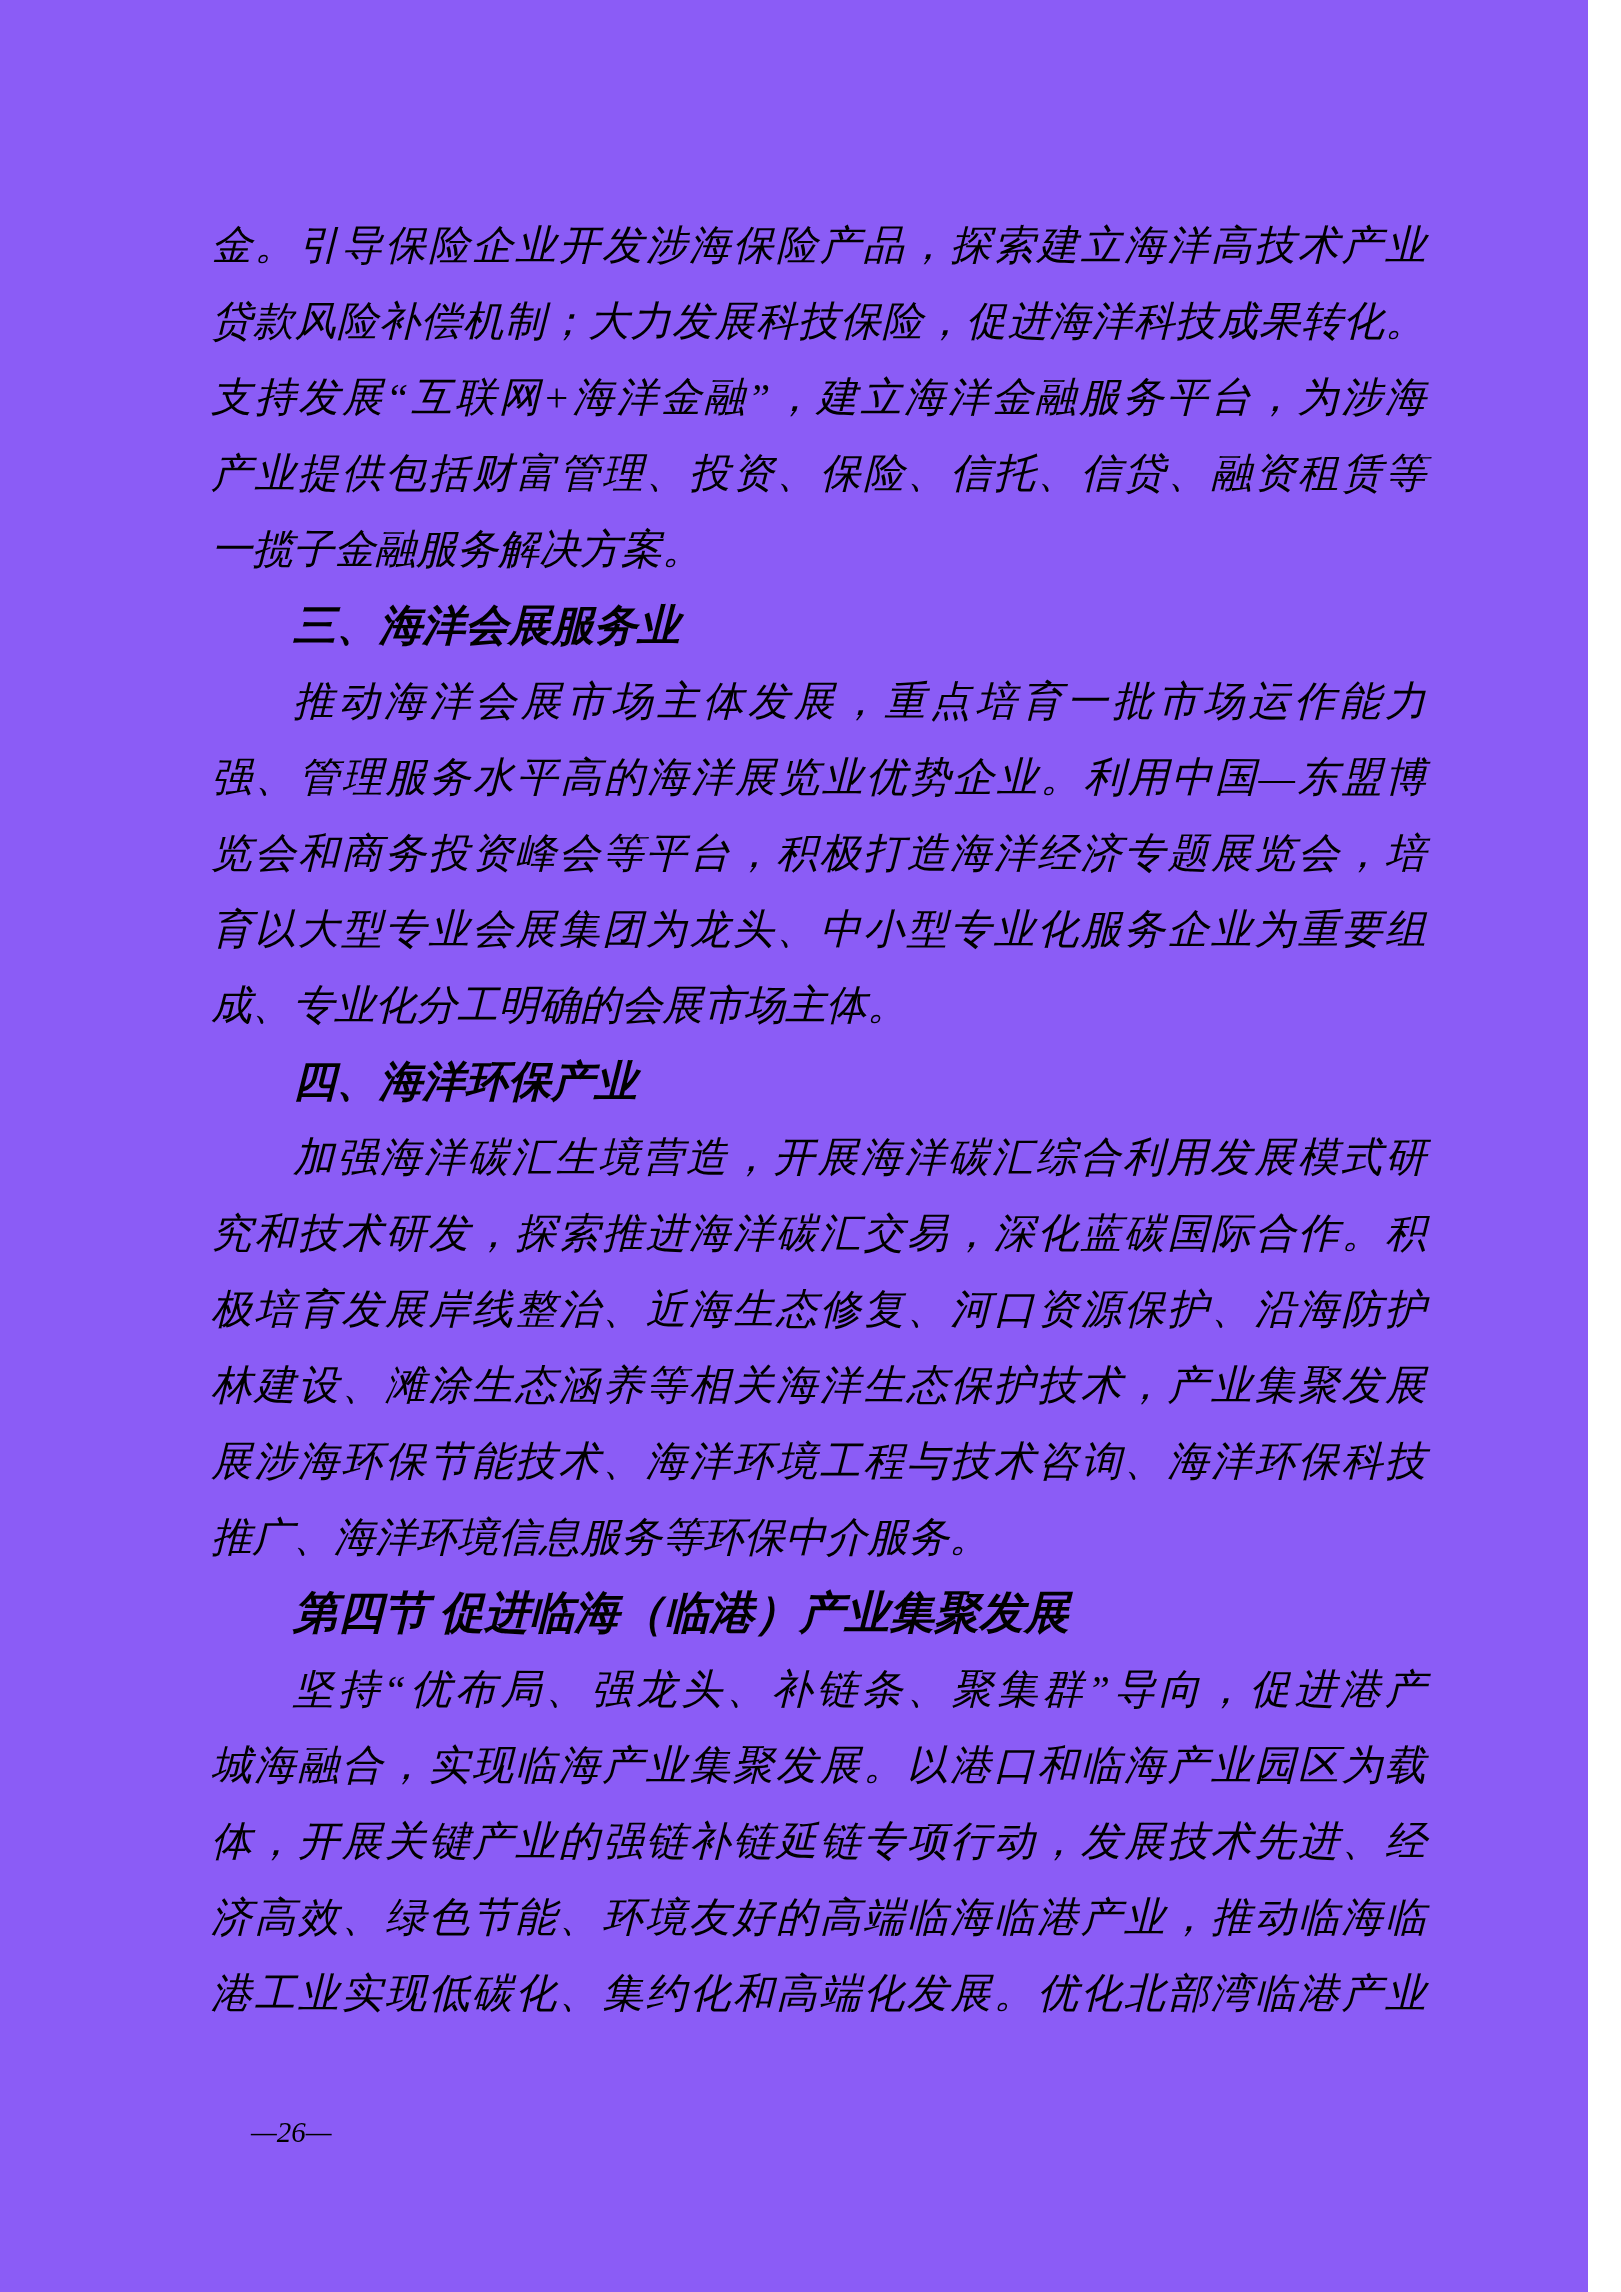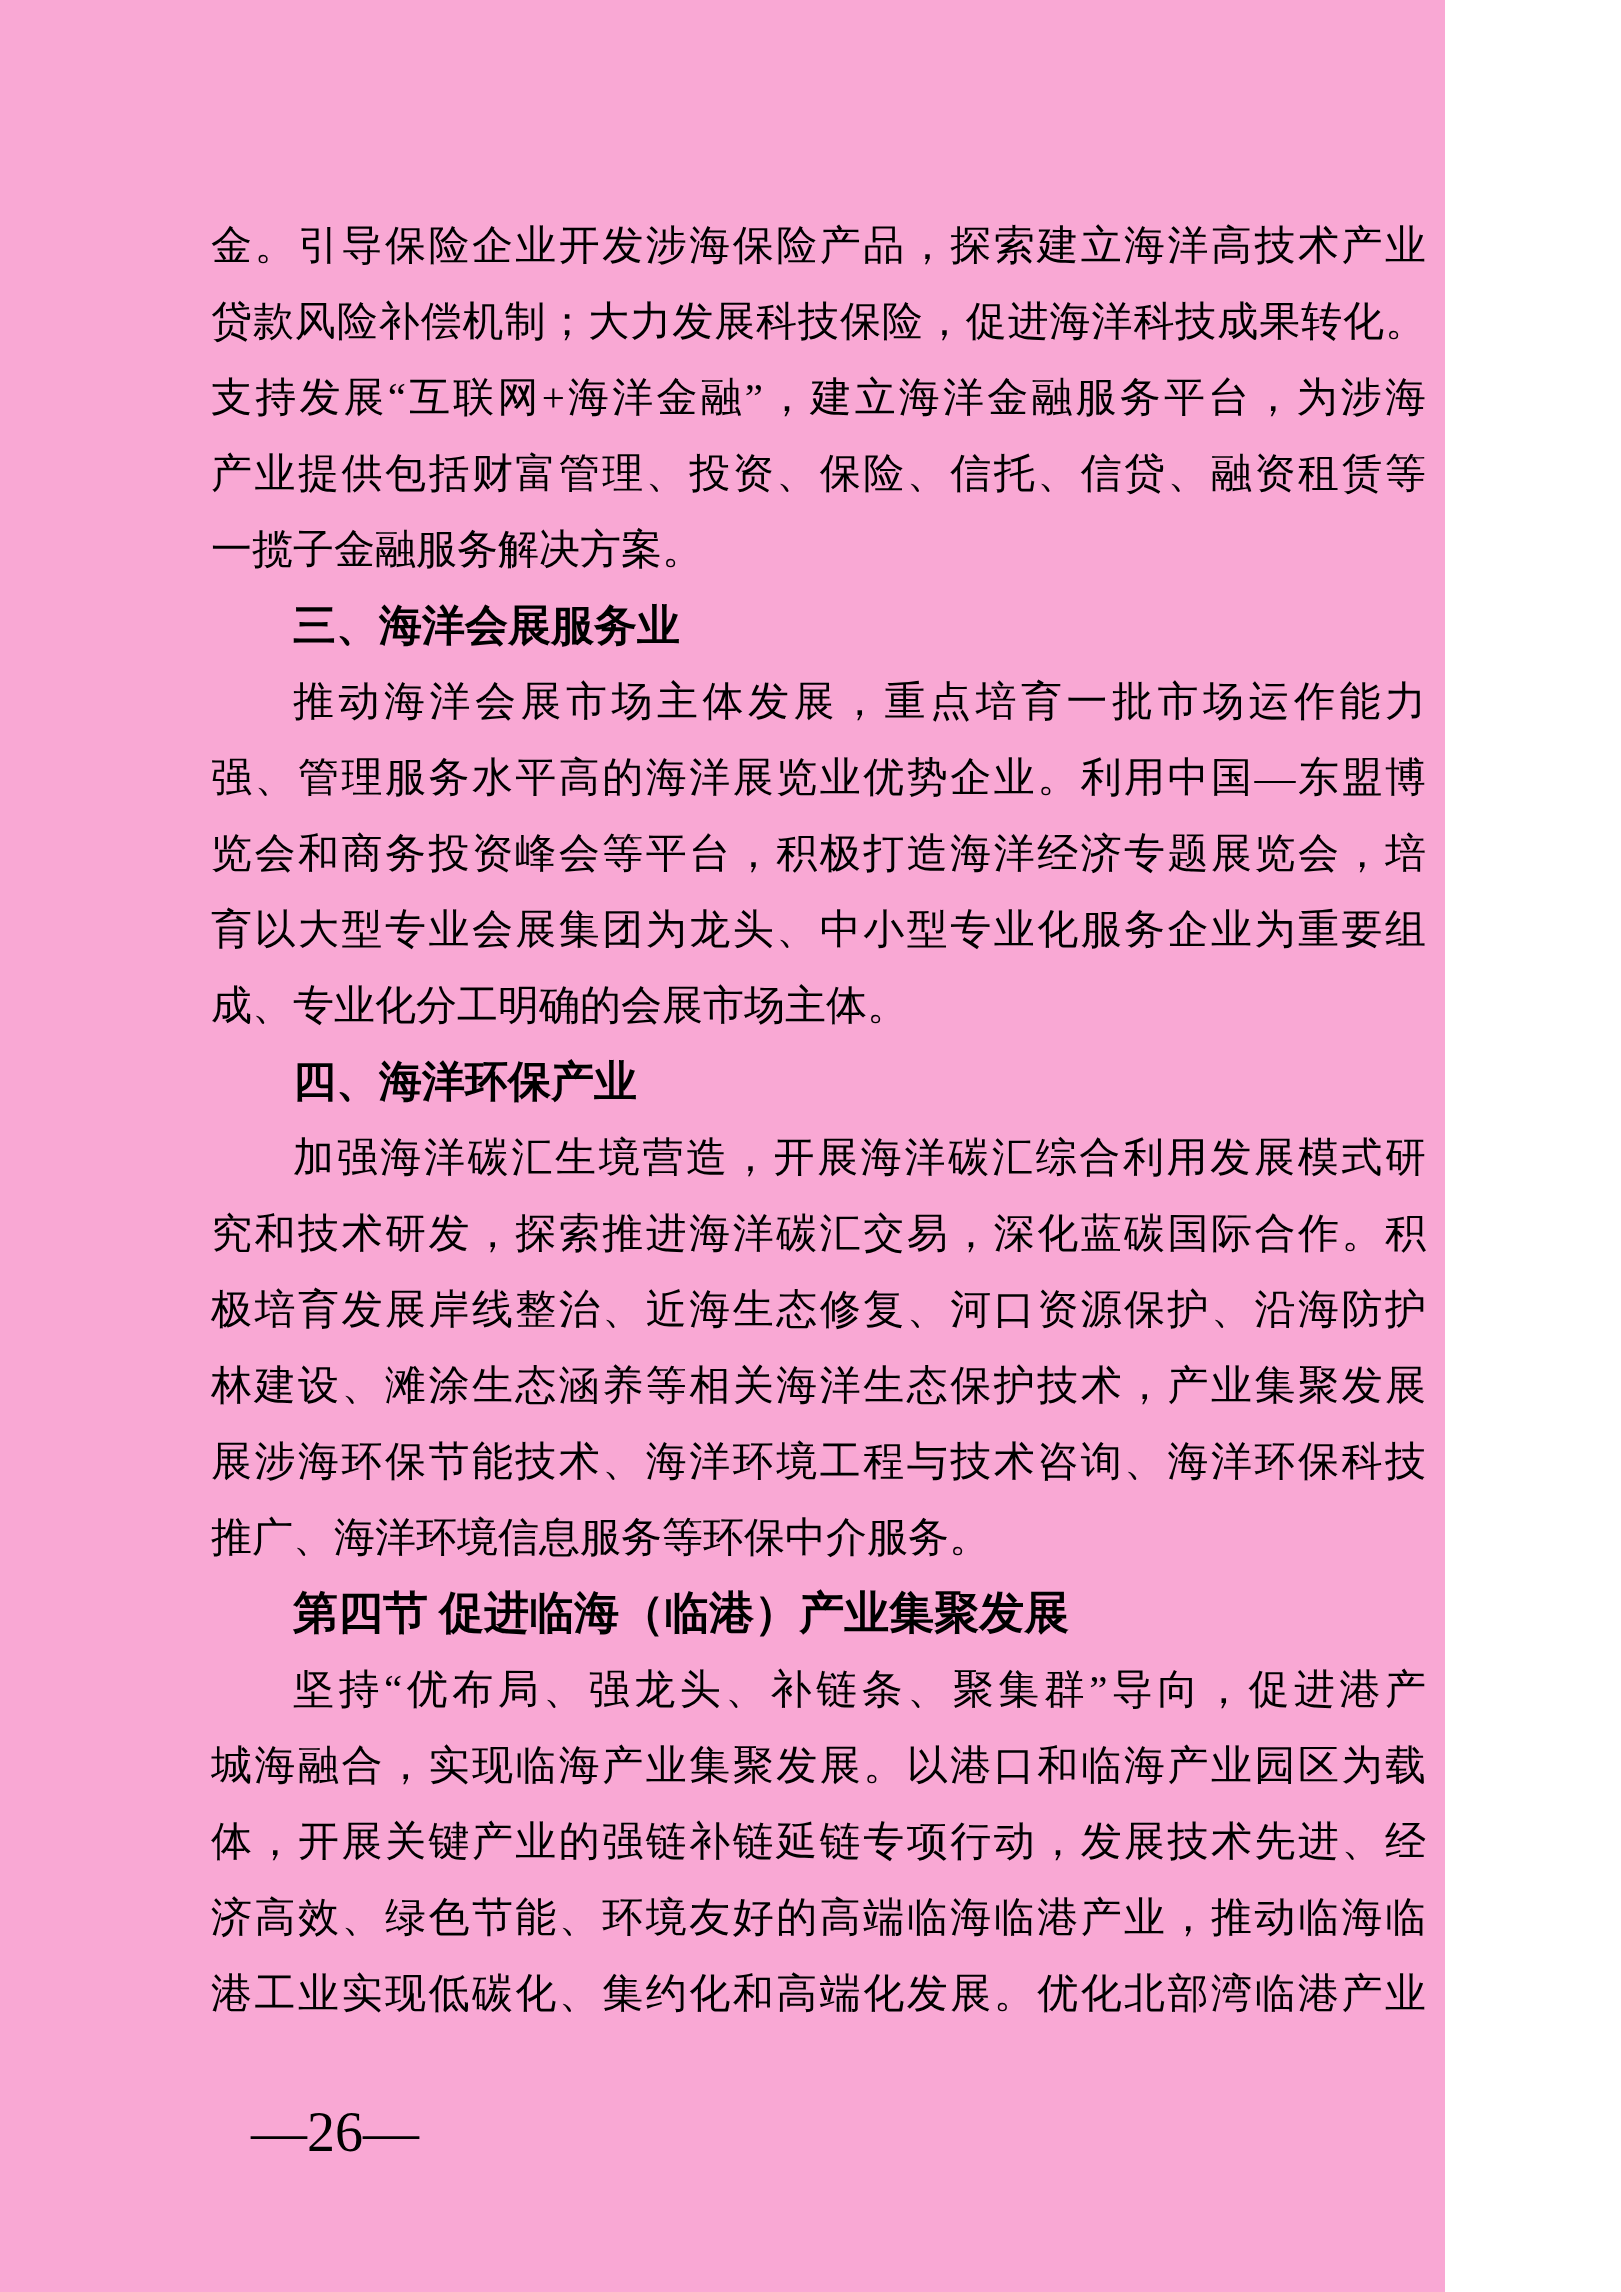--- a/index.html
+++ b/index.html
@@ -2,25 +2,26 @@
 <html lang="zh"><head>
 <meta charset="utf-8">
 <style>
   html, body {
     margin: 0;
     padding: 0;
     background: #ffffff;
   }
   .page {
     position: relative;
-    width: 1445px;
+    width: 1588px;
     height: 2293px;
-    background: #f9a8d4;
+    background: #8b5cf6;
     overflow: hidden;
     color: #000000;
+    font-style: italic;
   }
   .text-block {
     position: absolute;
     left: 211px;
     top: 207px;
     width: 1215px;
   }
   .ln {
     height: 76px;
     line-height: 76px;
@@ -52,21 +53,21 @@
     font-size: 45px;
     text-align: left;
     text-align-last: left;
   }
   .page-footer {
     position: absolute;
     left: 251px;
     top: 2094px;
     height: 76px;
     line-height: 76px;
-    font-size: 56px;
+    font-size: 29px;
     font-family: "Liberation Serif", "DejaVu Serif", serif;
     color: #000000;
   }
 </style>
 </head>
 <body>
 
 <div class="page">
   <div class="text-block">
 

